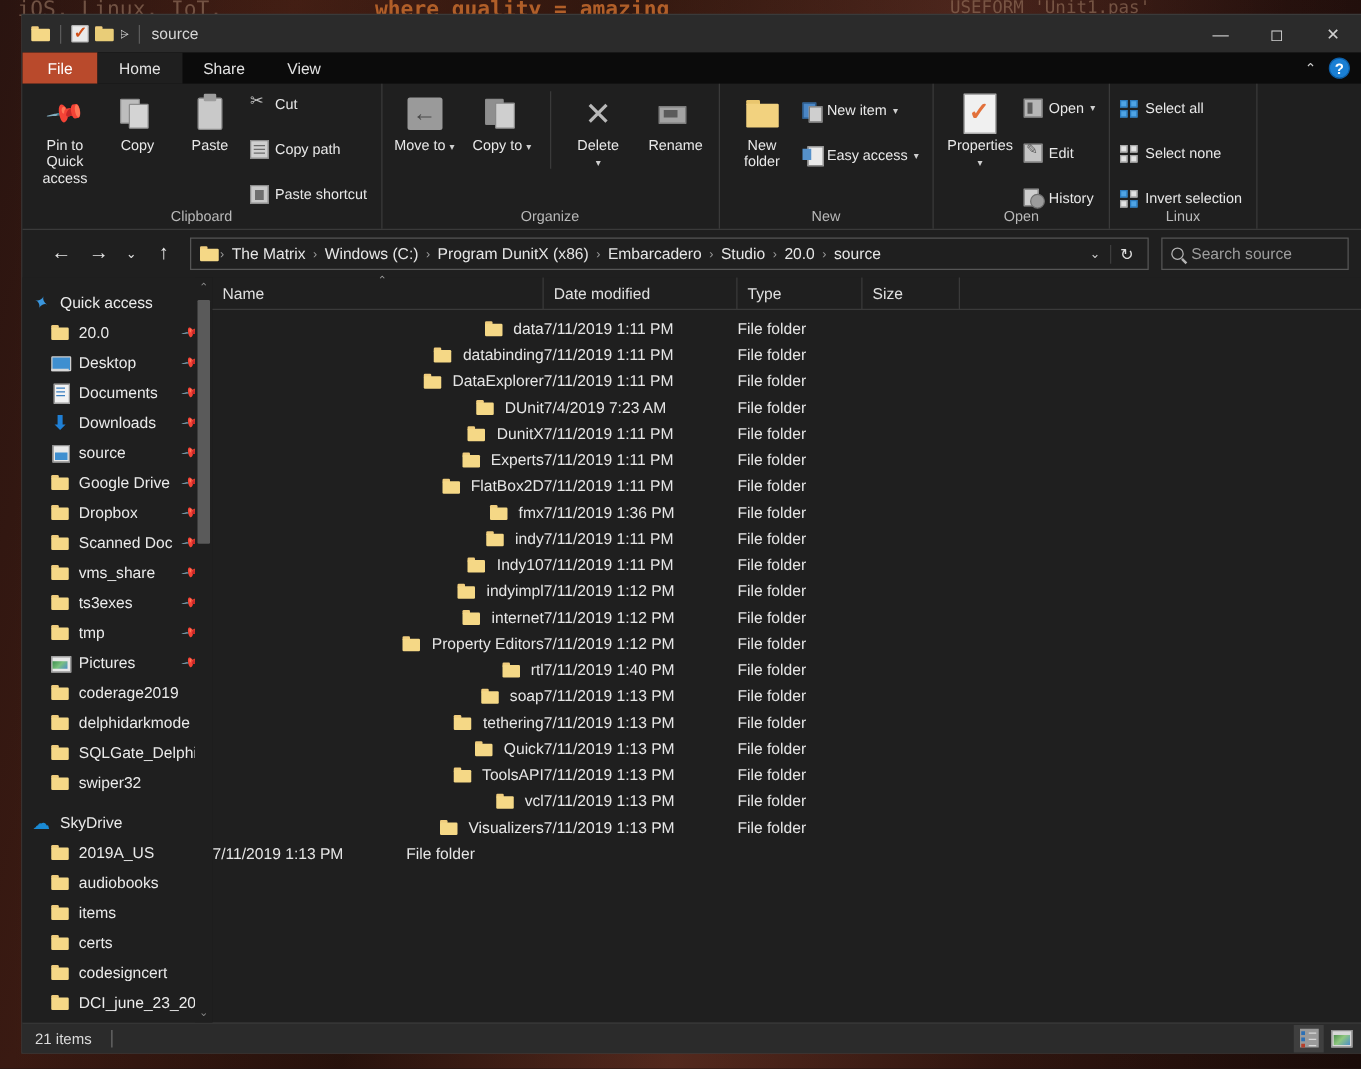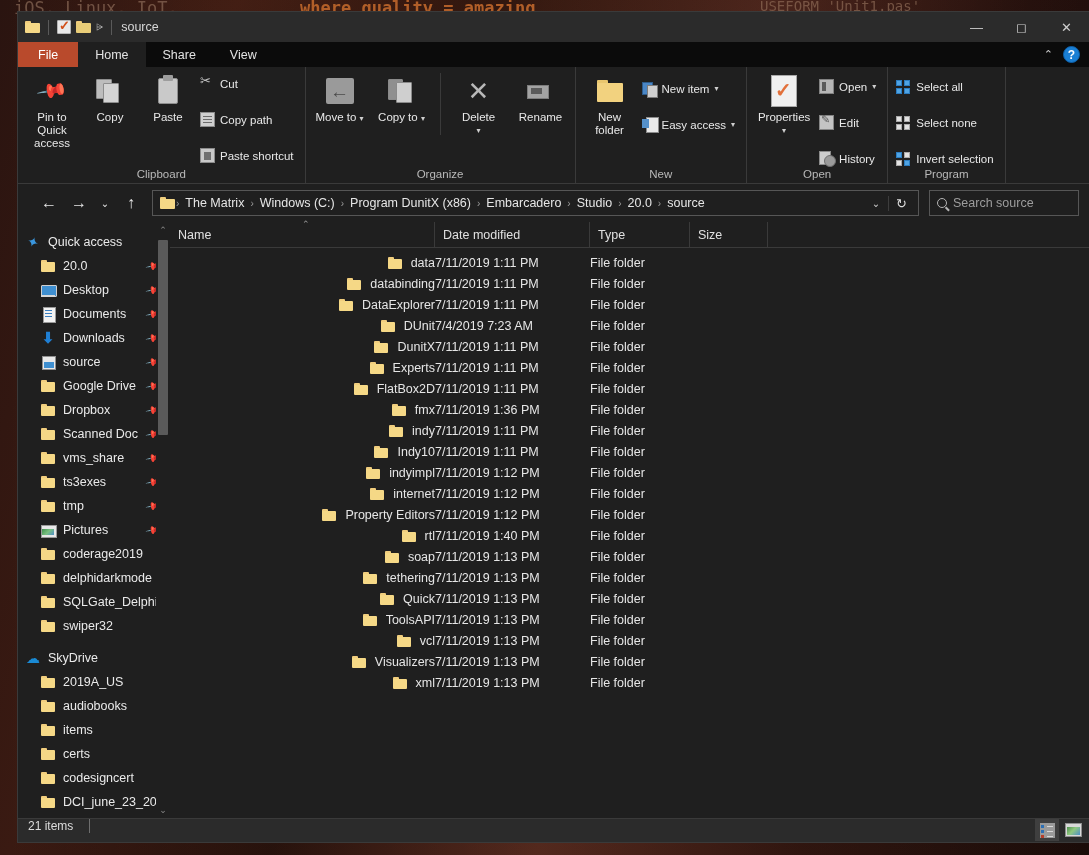--- a/index.html
+++ b/index.html
@@ -303,21 +303,21 @@
   .frow {
     height: 21px; display: flex; align-items: center; font-size: 12.5px; color: #e6e6e6;
   }
   .fname { flex: 0 0 265px; display: flex; align-items: center; gap: 8px; padding-left: 8px; justify-content: flex-end; }
   .fdate { flex: 0 0 155px; }
   .ftype { flex: 0 0 100px; }
   .fsize { flex: 0 0 78px; }
 
   
   #statusbar {
-    flex: 0 0 24px; background: #2b2b2b; display: flex; align-items: flex-start;
+    flex: 0 0 24px; background: #2b2b2b; display: flex; align-items: center;
     padding: 0 4px 0 10px; color: #dcdcdc; font-size: 12px;
     border-top: 1px solid #3a3a3a;
   }
   #status-sep { width: 1px; height: 14px; background: #6e6e6e; margin-left: 16px; }
   #viewbtns { margin-left: auto; display: flex; gap: 2px; }
   .viewbtn {
     width: 24px; height: 22px; display: flex; align-items: center; justify-content: center;
     position: relative;
   }
   .viewbtn.active { background: #3f3f3f; }
@@ -531,21 +531,21 @@
             <span class="mini mini-sel sel-inv">
                 <i class="sq"></i>
                 <i class="sq"></i>
                 <i class="sq"></i>
                 <i class="sq"></i>
               </span>
             <span>Invert selection</span>
           </div>
         </div>
       </div>
-      <div class="rgroup-label">Program</div>
+      <div class="rgroup-label">Linux</div>
     </div>
 
     <div style="flex:1;"></div>
   </div>
 
   <div id="addrbar">
     <div class="navbtn">←</div>
     <div class="navbtn">→</div>
     <div class="navbtn small">⌄</div>
     <div class="navbtn">↑</div>
@@ -889,24 +889,20 @@
           <div class="frow">
             <div class="fname">
               <span class="ic ic-folder"></span>
               <span>Visualizers</span>
             </div>
             <div class="fdate">7/11/2019 1:13 PM</div>
             <div class="ftype">File folder</div>
             <div class="fsize"></div>
           </div>
           <div class="frow">
-            <div class="fname">
-              <span class="ic ic-folder"></span>
-              <span>xml</span>
-            </div>
             <div class="fdate">7/11/2019 1:13 PM</div>
             <div class="ftype">File folder</div>
             <div class="fsize"></div>
           </div>
         </div>
     </div>
   </div>
 
   <div id="statusbar">
     <span>21 items</span>

